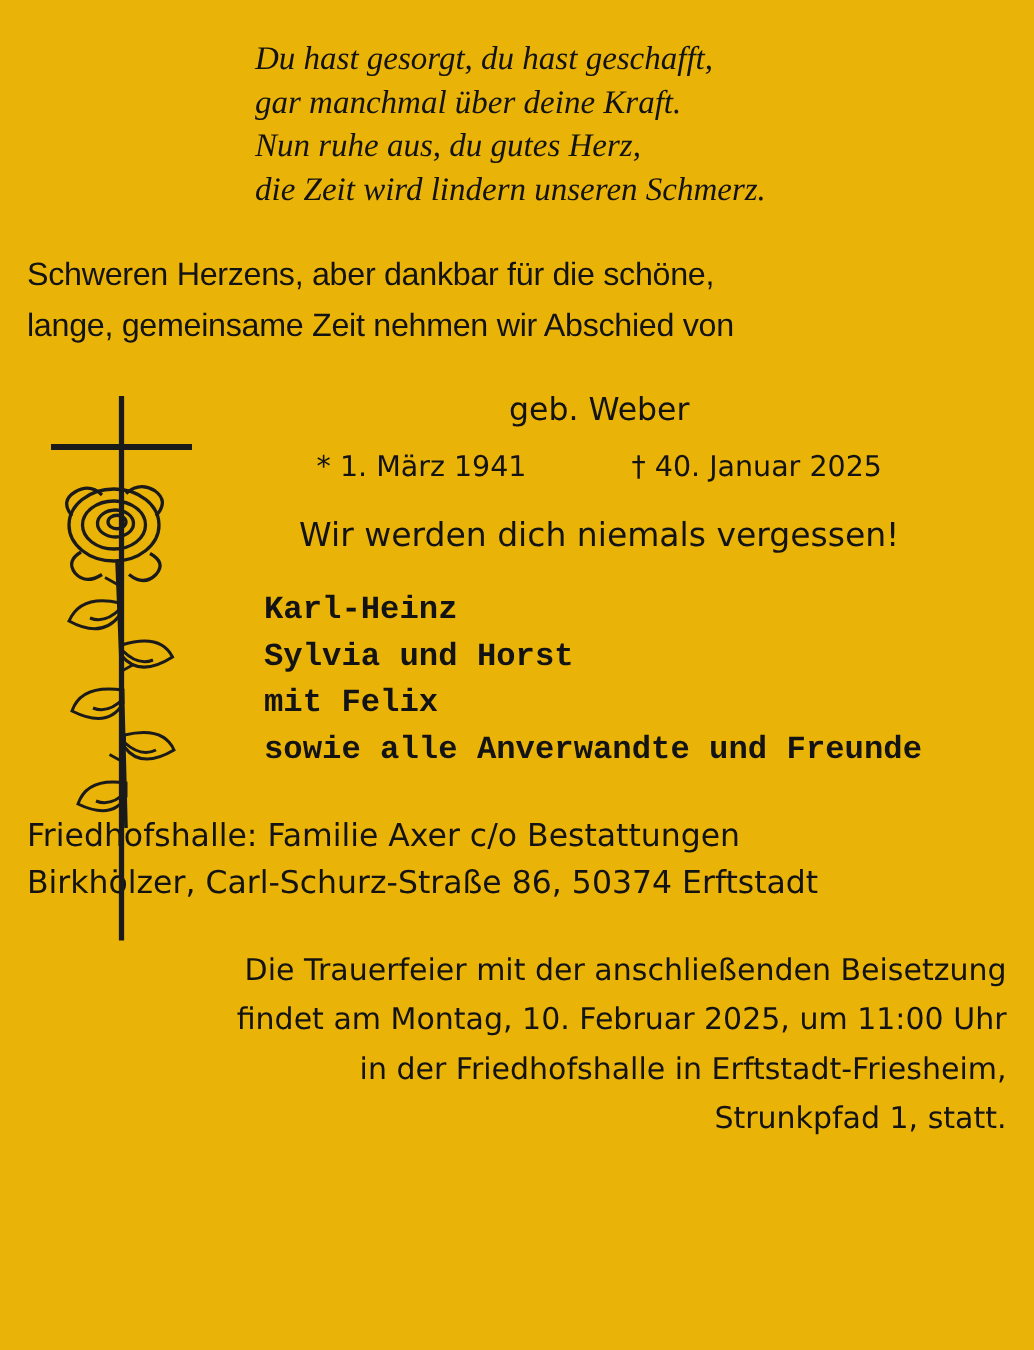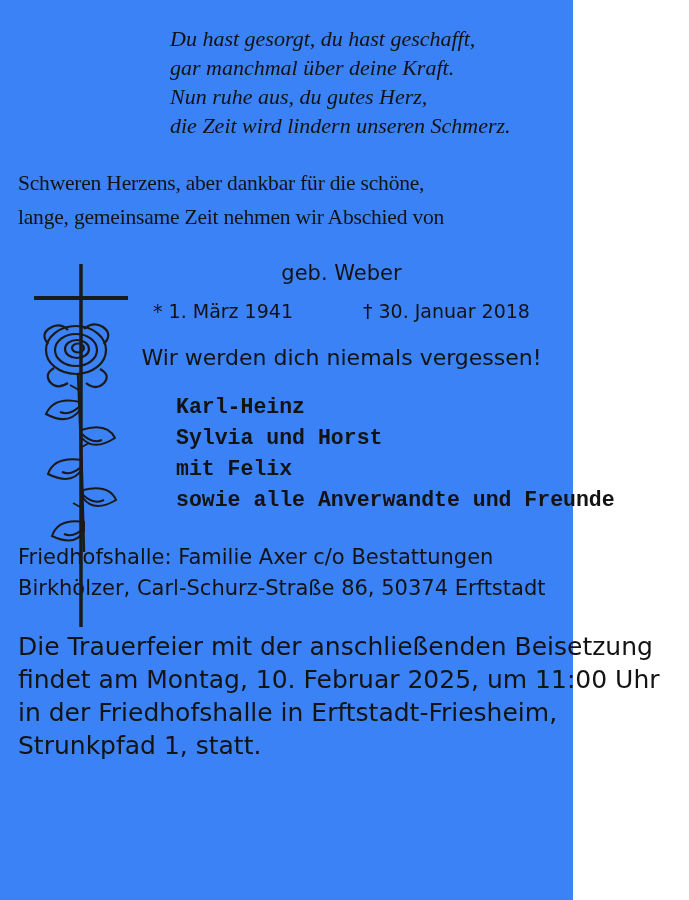--- a/index.html
+++ b/index.html
@@ -9,41 +9,41 @@
   }
   body {
     width: 689px;
     height: 900px;
     overflow: hidden;
     font-family: "Liberation Serif", serif;
     color: #111111;
   }
   .obituary {
     position: relative;
-    width: 573px;
+    width: 689px;
     height: 900px;
-    background: #3b82f6;
+    background: #eab308;
     box-sizing: border-box;
     padding: 18px 18px 10px 18px;
   }
   .poem {
     text-align: left;
     padding-left: 152px;
     padding-top: 6px;
     font-style: italic;
     font-size: 22px;
     line-height: 29px;
     color: #131313;
   }
   .poem div {
     white-space: nowrap;
   }
   .intro {
     margin-top: 26px;
-    font-family: Liberation Serif, serif;
+    font-family: Liberation Sans, sans-serif;
     font-size: 21.5px;
     line-height: 34px;
     letter-spacing: -0.2px;
     color: #131313;
   }
   .intro div {
     white-space: nowrap;
   }
   .center-block {
     margin-top: 22px;
@@ -96,23 +96,24 @@
     margin-top: 26px;
     font-family: "DejaVu Sans", sans-serif;
     font-size: 21px;
     line-height: 31px;
     color: #131313;
   }
   .address div { white-space: nowrap; }
   .ceremony {
     margin-top: 26px;
     font-family: "DejaVu Sans", sans-serif;
-    font-size: 25px;
+    font-size: 20px;
     line-height: 33px;
     color: #131313;
+    text-align: right;
   }
   .ceremony div { white-space: nowrap; }
   .art {
     position: absolute;
     left: 16px;
     top: 252px;
     width: 130px;
     height: 380px;
   }
 </style>
@@ -172,21 +173,21 @@
 
   <div class="intro">
     <div>Schweren Herzens, aber dankbar für die schöne,</div>
     <div>lange, gemeinsame Zeit nehmen wir Abschied von</div>
   </div>
 
   <div class="center-block">
     <div class="maiden">geb. Weber</div>
     <div class="dates">
       <span>* 1. März 1941</span>
-      <span>† 30. Januar 2018</span>
+      <span>† 40. Januar 2025</span>
     </div>
     <div class="farewell">Wir werden dich niemals vergessen!</div>
   </div>
 
   <div class="mourners">
     <div>Karl-Heinz</div>
     <div>Sylvia und Horst</div>
     <div>mit Felix</div>
     <div>sowie alle Anverwandte und Freunde</div>
   </div>

